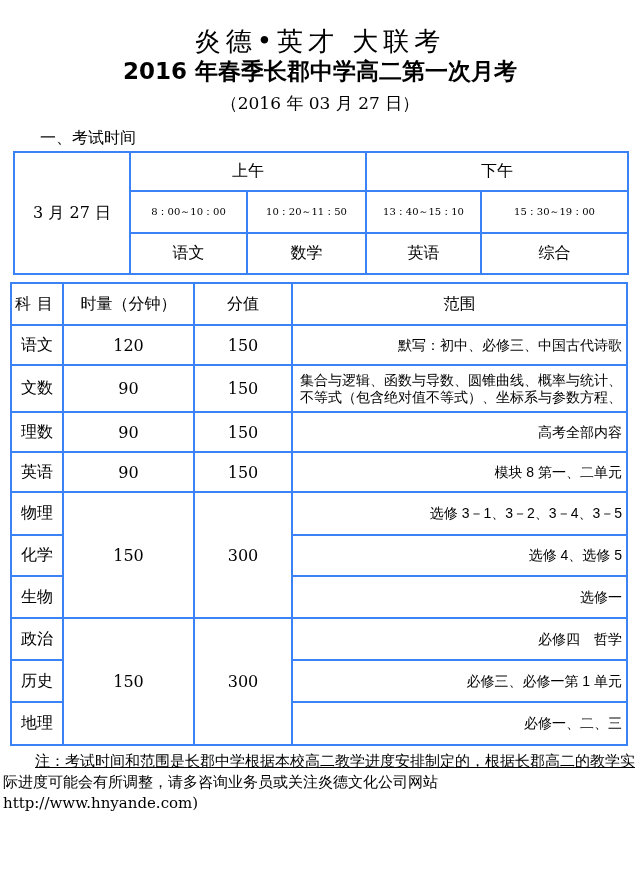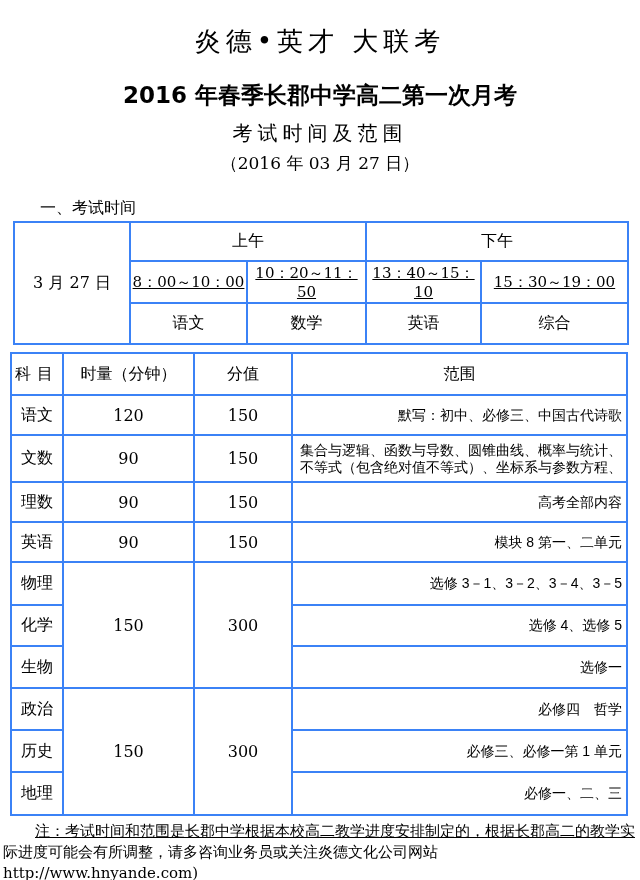--- a/index.html
+++ b/index.html
@@ -2,32 +2,32 @@
 <html><head>
 <meta charset="utf-8">
 <style>
   html,body { margin:0; padding:0; background:#fff; }
   .page {
     position:relative; width:640px; height:880px; background:#fff; color:#000;
     box-sizing:border-box; padding-top:26px; overflow:hidden;
     font-family:"DejaVu Serif","Liberation Serif",serif;
   }
   .title1 { text-align:center; font-size:26px; line-height:30px; letter-spacing:5px; }
-  .title2 { text-align:center; font-size:23px; line-height:28px; font-weight:bold; margin-top:25px;
+  .title2 { text-align:center; font-size:23px; line-height:28px; font-weight:bold; margin-top:1px;
             font-family:"DejaVu Sans","Liberation Sans",sans-serif; }
   .title3 { text-align:center; font-size:20px; line-height:24px; letter-spacing:5px; margin-top:12px; }
   .date-line { text-align:center; font-size:17px; line-height:22px; margin-top:7px; }
   .red { color:#000000; }
-  .sec-heading { font-size:16px; line-height:20px; margin:24px 0 3px 40px;
+  .sec-heading { font-size:16px; line-height:20px; margin:14px 0 3px 40px;
                  font-family:"DejaVu Sans","Liberation Sans",sans-serif; }
   table { border-collapse:collapse; table-layout:fixed; border:2px solid #000; }
   td { border:2px solid #3b82f6; text-align:center; vertical-align:middle; padding:0; overflow:hidden; }
   .t1 { margin-left:13px; width:614px; }
   .t1 td { font-size:16px; }
-  .t1 .time-cell { font-size:15px;text-decoration:underline; }
+  .t1 .time-cell { font-size:10px; }
   .t1 tr.r1 { height:39px; }
   .t1 tr.r2 { height:42px; }
   .t1 tr.r3 { height:41px; }
   .t2 { margin-left:10px; width:616px; margin-top:7px; }
   .t2 td { font-size:16px;margin-top:43px; }
   .t2 .range-cell { text-align:right; padding-left:7px; padding-right:4px; font-size:14px; line-height:17px;
                     font-family:Liberation Sans, sans-serif; }
   .t2 tr.hrow   { height:42px; }
   .t2 tr.h40    { height:40px; }
   .t2 tr.h41    { height:41px; }
@@ -40,21 +40,20 @@
   .note-l1 { text-indent:32px;text-decoration:underline; }
   .url { font-family:"DejaVu Serif","Liberation Serif",serif; }
 </style>
 </head>
 <body>
 
 <div class="page">
 
   <div class="title1">炎德•英才 大联考</div>
   <div class="title2">2016 年春季长郡中学高二第一次月考</div>
-  <div class="title3">考试时间及范围</div>
   <div class="date-line"><span>（</span><span class="red">2016 年 03 月 27 日</span><span>）</span></div>
 
   <div class="sec-heading">一、考试时间</div>
 
   <table class="t1">
     <colgroup>
       <col style="width:116px">
         <col style="width:117px">
         <col style="width:119px">
         <col style="width:115px">

